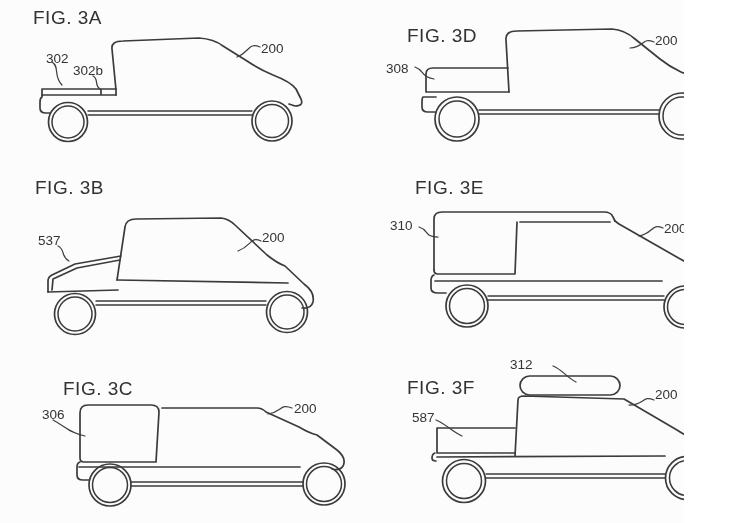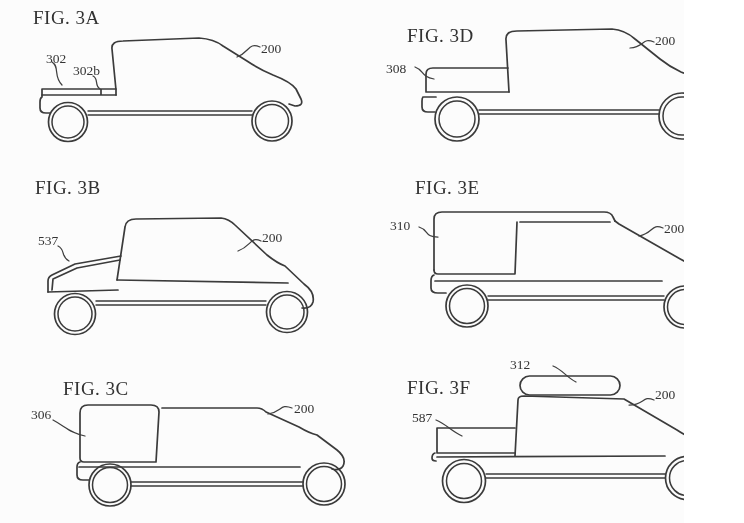--- a/index.html
+++ b/index.html
@@ -1,21 +1,21 @@
 <!DOCTYPE html>
 <html><head>
 <meta charset="utf-8">
 <style>
   html,body{margin:0;padding:0;background:#ffffff;}
   .page{
     position:relative;
     width:684px;height:523px;
     background:#fcfcfc;
     overflow:hidden;
-    font-family:Liberation Serif, serif;
+    font-family:Liberation Sans, sans-serif;
     color:#333333;
   }
   .panel{position:absolute;width:372px;}
   .panel svg{position:absolute;left:0;top:0;}
   .fig-title{
     position:absolute;
     font-size:19px;
     letter-spacing:0.5px;
     color:#323232;
     white-space:nowrap;
@@ -161,21 +161,21 @@
             <circle class="wheel-in" cx="296" cy="136" r="17.5"></circle>
         </g>
       </g>
       <g>
         <path class="stroke" d="M 56,114 Q 52,114 52,110 L 52,65 Q 52,57 60,57 L 123,57 Q 131,57 131,64 L 128,114 M 56,114 H 128"></path>
       </g>
       <path class="leader" d="M 25,72 C 38,79 42,85 57,88"></path>
       <path class="leader" d="M 264,60 C 252,55 254,64 240,66"></path>
     </svg>
     <div class="fig-title" style="left:35px;top:30px;">FIG. 3C</div>
-    <div class="ref" style="left:3px;top:59px;text-align:center;">306</div>
+    <div class="ref" style="left:14px;top:59px;text-align:center;">306</div>
     <div class="ref" style="left:266px;top:53px;">200</div>
   </div>
 
   <div class="panel" style="left:372px;top:348px;height:175px;">
     <svg width="372" height="175" viewBox="0 0 372 175">
       <g>
         <path class="stroke" d="M 143,108 L 146,52 Q 146,48 152,48 L 252,51 L 305,82 Q 314,88 320,90 L 333,102 Q 340,110 334,116 Q 330,120 322,117"></path>
         <path class="stroke" d="M 63,105 Q 60,106 60,110 Q 60,113 64,113 M 65,109 L 293,108"></path>
         <path class="thin" d="M 114,126 H 293 M 114,130 H 293"></path>
         <g>

